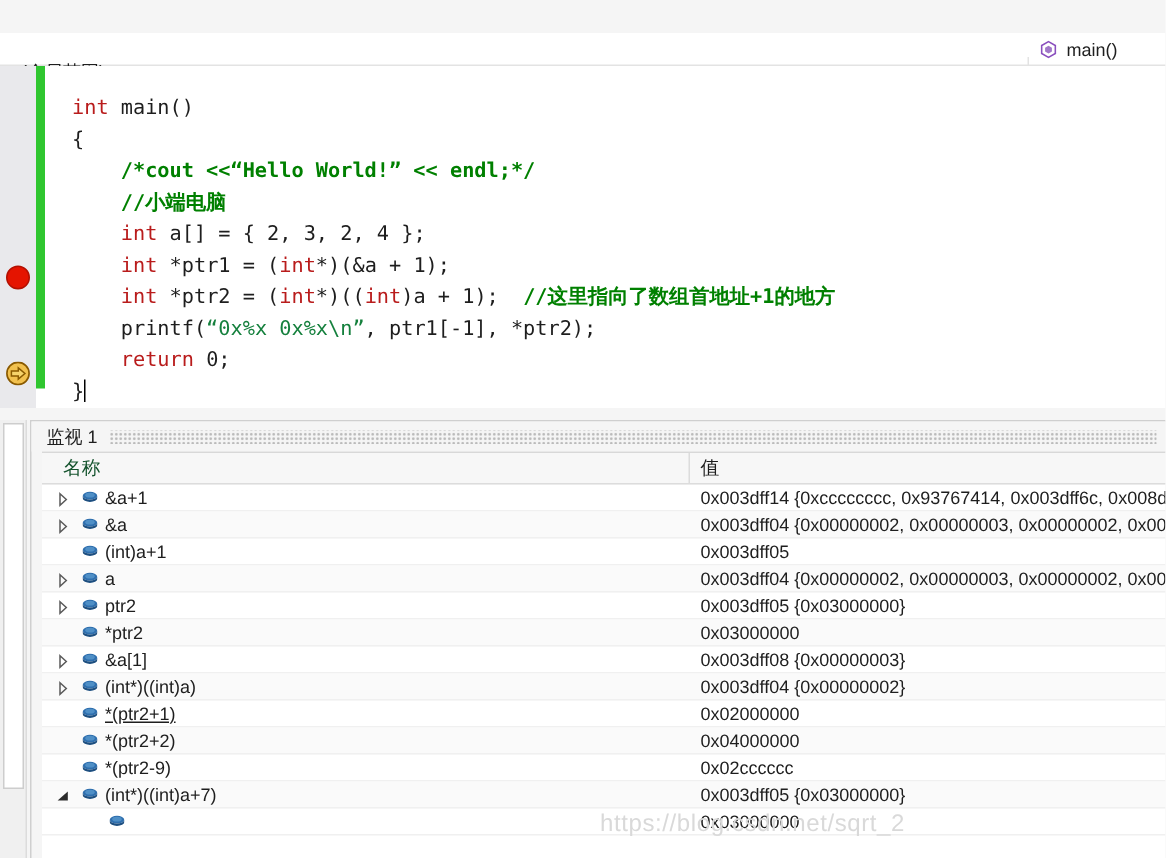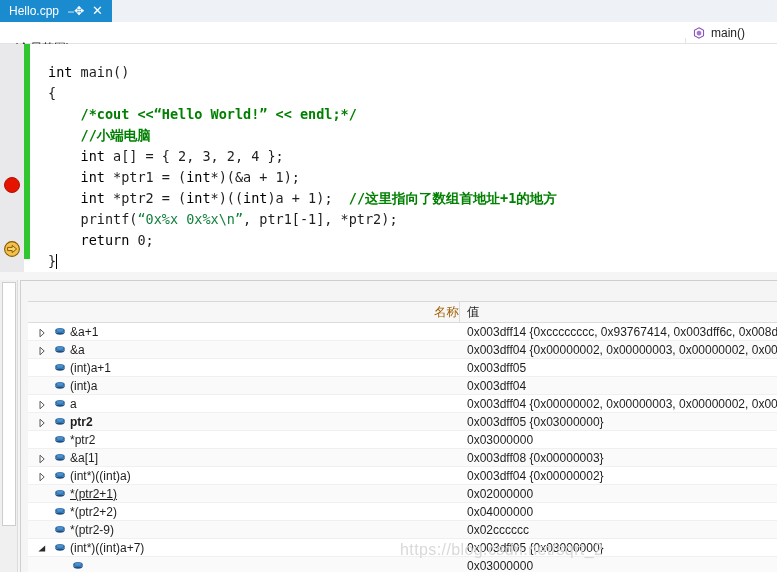--- a/index.html
+++ b/index.html
@@ -37,37 +37,37 @@
 
   .bp-dot{position:absolute;left:4px;width:16px;height:16px;border-radius:50%;background:#e51400;border:1px solid #b31000;box-sizing:border-box;}
   .cur-arrow{position:absolute;left:4px;width:16px;height:16px;}
 
   .fold-box{position:absolute;left:32px;top:7px;width:10px;height:10px;border:1px solid #9a9a9a;background:#ffffff;box-sizing:border-box;}
   .fold-box:after{content:"";position:absolute;left:1px;top:4px;width:6px;height:1px;background:#4a4a4a;}
   .fold-line{position:absolute;left:36px;top:17px;width:1px;height:228px;background:#b8b8b8;}
 
   .code{position:absolute;left:0;top:4px;font-family:"DejaVu Sans Mono","Liberation Mono",monospace;font-size:13.5px;line-height:21px;white-space:pre;color:#1e1e1e;}
   .code .ln{display:block;height:21px;padding-left:4px;}
-  .kw{color:#000000;}
+  .kw{color:#b91c1c;}
   .cmt{color:#008000;font-weight:bold;}
   .str{color:#15803d;}
   .pp{color:#1e1e1e;}
   .caret{display:inline-block;width:1px;height:15px;background:#000;vertical-align:-3px;}
 
   
   .watch{position:absolute;left:20px;top:280px;width:757px;height:292px;background:#f5f5f5;border-top:1px solid #cfcfcf;border-left:1px solid #cfcfcf;box-sizing:border-box;}
   .watch-header{position:absolute;left:0;top:0;width:756px;height:20px;display:flex;align-items:center;background:#f5f5f5;}
   .watch-title{margin-left:10px;font-size:12px;color:#1e1e1e;white-space:nowrap;}
   .watch-grip{flex:1;height:9px;margin:0 6px 0 8px;
     background-image:radial-gradient(#b9b9b9 0.8px, transparent 0.9px);
     background-size:3px 3px;background-position:0 1px;}
 
   .grid{position:absolute;left:7px;top:20px;width:749px;height:272px;background:#ffffff;border-top:1px solid #d8d8d8;box-sizing:border-box;}
   .grid-head{position:absolute;left:0;top:0;width:749px;height:21px;background:#f7f7f7;border-bottom:1px solid #dcdcdc;box-sizing:border-box;}
-  .gh-name{position:absolute;left:0;top:0;width:432px;height:20px;line-height:20px;padding-left:14px;box-sizing:border-box;font-size:12.5px;color:#a16207;border-right:1px solid #dcdcdc;text-align:right;}
+  .gh-name{position:absolute;left:0;top:0;width:432px;height:20px;line-height:20px;padding-left:14px;box-sizing:border-box;font-size:12.5px;color:#14532d;border-right:1px solid #dcdcdc;}
   .gh-value{position:absolute;left:432px;top:0;right:0;height:20px;line-height:20px;padding-left:7px;box-sizing:border-box;font-size:12.5px;color:#1e1e1e;}
 
   .rows{position:absolute;left:0;top:21px;width:749px;bottom:0;overflow:hidden;}
   .row{position:relative;height:18px;border-bottom:1px solid #f0f0f0;box-sizing:border-box;}
   .row:nth-child(even){background:#fafafa;}
   .r-expander{position:absolute;left:9px;top:4px;width:10px;height:10px;}
   .r-icon{position:absolute;top:3px;width:12px;height:11px;}
   .r-name{position:absolute;top:0;height:18px;line-height:18px;font-size:12px;color:#1e1e1e;white-space:nowrap;}
   .r-value{position:absolute;left:439px;top:0;height:18px;line-height:18px;font-size:12px;color:#1e1e1e;white-space:nowrap;}
 
@@ -77,27 +77,20 @@
   .vscroll-dn{top:264px;}
   .vthumb{position:absolute;left:2px;top:2px;width:14px;height:244px;background:#ffffff;border:1px solid #cdcdcd;box-sizing:border-box;}
 
   .watermark{position:absolute;left:400px;top:541px;font-size:16px;color:#d9d9d9;letter-spacing:.4px;white-space:nowrap;font-family:"Liberation Sans",sans-serif;}
 </style>
 </head>
 <body>
 
 <div class="app">
 
-  <div class="tabstrip">
-    <div class="tab" id="active-tab" style="width: 112px;">
-      <span class="tab-title">Hello.cpp</span>
-      <span class="tab-pin">⎯✥</span>
-      <span class="tab-close">✕</span>
-    </div>
-  </div>
 
   <div class="navbar">
     <div class="nav-scope">
       <span class="nav-scope-label">(全局范围)</span>
       <span class="nav-caret"></span>
     </div>
     <div class="nav-member">
       <svg class="nav-member-icon" viewBox="0 0 16 16">
         <path d="M8 2 L13.2 5 L13.2 11 L8 14 L2.8 11 L2.8 5 Z" fill="#ffffff" stroke="#8a4fbe" stroke-width="1.2"></path>
         <path d="M8 5.2 L10.6 6.7 L10.6 9.6 L8 11.1 L5.4 9.6 L5.4 6.7 Z" fill="#a178c8"></path>
@@ -125,20 +118,24 @@
     </div>
   </div>
 
   <div class="vscroll">
     <div class="vthumb"></div>
     <div class="vscroll-up"></div>
     <div class="vscroll-dn"></div>
   </div>
 
   <div class="watch">
+    <div class="watch-header">
+      <span class="watch-title">监视 1</span>
+      <span class="watch-grip"></span>
+    </div>
 
     <div class="grid">
       <div class="grid-head">
         <div class="gh-name">名称</div>
         <div class="gh-value">值</div>
       </div>
       <div class="rows" id="watch-rows">
           <div class="row">
             <span class="r-expander"><svg viewBox="0 0 10 10" style="width:10px;height:10px;">
                 <path d="M3 1.2 L7.2 5 L3 8.8 Z" fill="none" stroke="#5a5a5a" stroke-width="1"></path>
@@ -166,50 +163,41 @@
           <div class="row">
             <span class="r-icon" style="left:26px"><svg viewBox="0 0 16 14" style="width:12px;height:11px;">
                 <ellipse cx="8" cy="5.6" rx="6.4" ry="3.4" fill="#2f6fae"></ellipse>
                 <path d="M1.6 5.6 v2.2 a6.4 3.4 0 0 0 12.8 0 v-2.2 a6.4 3.4 0 0 1 -12.8 0 z" fill="#1d4f80"></path>
                 <ellipse cx="8" cy="5.2" rx="4.2" ry="2.1" fill="#4f8fc6"></ellipse>
               </svg></span>
             <span class="r-name" style="left: 42px;">(int)a+1</span>
             <span class="r-value">0x003dff05</span>
           </div>
           <div class="row">
-            <span class="r-icon" style="left:26px"><svg viewBox="0 0 16 14" style="width:12px;height:11px;">
-                <ellipse cx="8" cy="5.6" rx="6.4" ry="3.4" fill="#2f6fae"></ellipse>
-                <path d="M1.6 5.6 v2.2 a6.4 3.4 0 0 0 12.8 0 v-2.2 a6.4 3.4 0 0 1 -12.8 0 z" fill="#1d4f80"></path>
-                <ellipse cx="8" cy="5.2" rx="4.2" ry="2.1" fill="#4f8fc6"></ellipse>
-              </svg></span>
-            <span class="r-name" style="left: 42px;">(int)a</span>
-            <span class="r-value">0x003dff04</span>
-          </div>
-          <div class="row">
             <span class="r-expander"><svg viewBox="0 0 10 10" style="width:10px;height:10px;">
                 <path d="M3 1.2 L7.2 5 L3 8.8 Z" fill="none" stroke="#5a5a5a" stroke-width="1"></path>
               </svg></span>
             <span class="r-icon" style="left:26px"><svg viewBox="0 0 16 14" style="width:12px;height:11px;">
                 <ellipse cx="8" cy="5.6" rx="6.4" ry="3.4" fill="#2f6fae"></ellipse>
                 <path d="M1.6 5.6 v2.2 a6.4 3.4 0 0 0 12.8 0 v-2.2 a6.4 3.4 0 0 1 -12.8 0 z" fill="#1d4f80"></path>
                 <ellipse cx="8" cy="5.2" rx="4.2" ry="2.1" fill="#4f8fc6"></ellipse>
               </svg></span>
             <span class="r-name" style="left: 42px;">a</span>
             <span class="r-value">0x003dff04 {0x00000002, 0x00000003, 0x00000002, 0x00000004}</span>
           </div>
           <div class="row">
             <span class="r-expander"><svg viewBox="0 0 10 10" style="width:10px;height:10px;">
                 <path d="M3 1.2 L7.2 5 L3 8.8 Z" fill="none" stroke="#5a5a5a" stroke-width="1"></path>
               </svg></span>
             <span class="r-icon" style="left:26px"><svg viewBox="0 0 16 14" style="width:12px;height:11px;">
                 <ellipse cx="8" cy="5.6" rx="6.4" ry="3.4" fill="#2f6fae"></ellipse>
                 <path d="M1.6 5.6 v2.2 a6.4 3.4 0 0 0 12.8 0 v-2.2 a6.4 3.4 0 0 1 -12.8 0 z" fill="#1d4f80"></path>
                 <ellipse cx="8" cy="5.2" rx="4.2" ry="2.1" fill="#4f8fc6"></ellipse>
               </svg></span>
-            <span class="r-name" style="left: 42px; font-weight: bold;">ptr2</span>
+            <span class="r-name" style="left: 42px;">ptr2</span>
             <span class="r-value">0x003dff05 {0x03000000}</span>
           </div>
           <div class="row">
             <span class="r-icon" style="left:26px"><svg viewBox="0 0 16 14" style="width:12px;height:11px;">
                 <ellipse cx="8" cy="5.6" rx="6.4" ry="3.4" fill="#2f6fae"></ellipse>
                 <path d="M1.6 5.6 v2.2 a6.4 3.4 0 0 0 12.8 0 v-2.2 a6.4 3.4 0 0 1 -12.8 0 z" fill="#1d4f80"></path>
                 <ellipse cx="8" cy="5.2" rx="4.2" ry="2.1" fill="#4f8fc6"></ellipse>
               </svg></span>
             <span class="r-name" style="left: 42px;">*ptr2</span>
             <span class="r-value">0x03000000</span>

